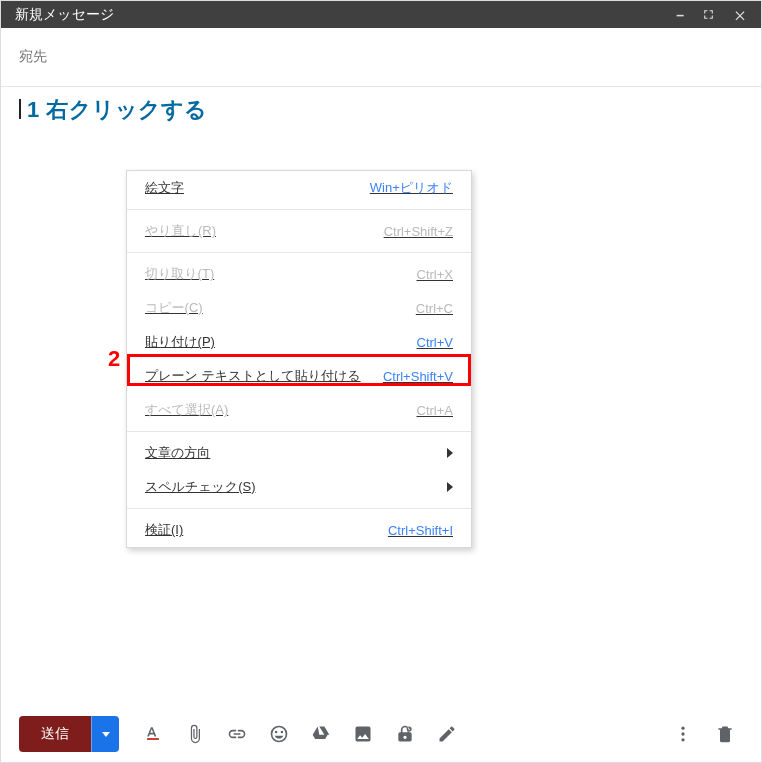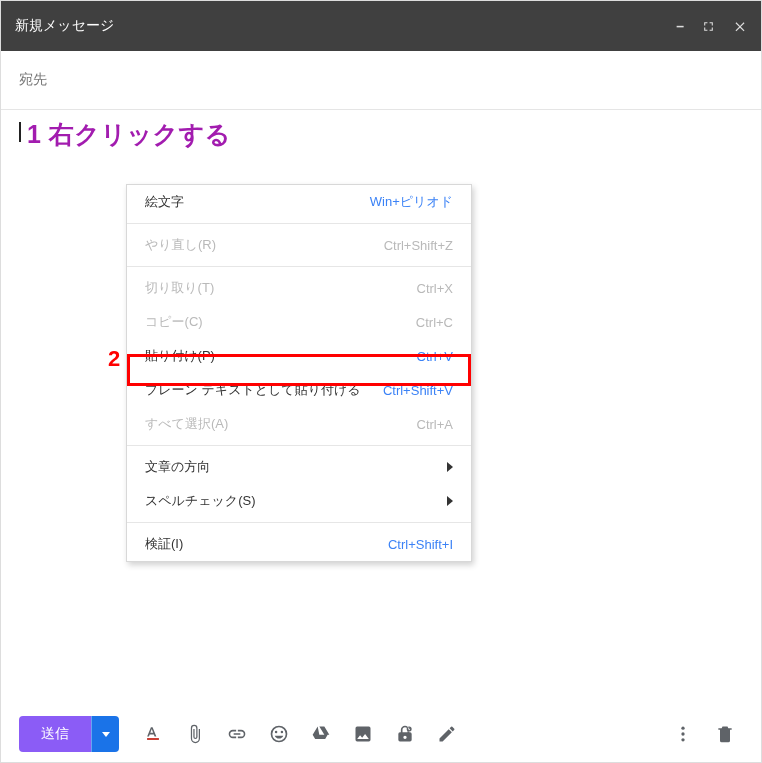--- a/index.html
+++ b/index.html
@@ -14,21 +14,21 @@
     .compose-window {
       width: 762px;
       height: 763px;
       display: flex;
       flex-direction: column;
       border: 1px solid #ddd;
     }
     .titlebar {
       background: #404040;
       color: #fff;
-      height: 50px;
+      height: 27px;
       display: flex;
       align-items: center;
       padding: 0 14px;
       font-size: 14px;
     }
     .titlebar-title { flex: 1; }
     .titlebar-actions { display: flex; gap: 18px; align-items: center; }
     .titlebar-actions span { cursor: pointer; font-size: 14px; color: #ddd; }
     .titlebar-actions .min { font-weight: bold; }
     .titlebar-actions .expand svg, .titlebar-actions .close svg { display:block; }
@@ -46,44 +46,45 @@
     }
     .cursor-bar {
       display:inline-block;
       width:2px; height:20px; background:#222;
       vertical-align: middle;
     }
     .annotation-1 {
       position: absolute;
       top: 8px;
       left: 26px;
-      color: #a21caf;
+      color: #0369a1;
       font-weight: bold;
-      font-size: 25px;
+      font-size: 22px;
       letter-spacing: 0.5px;
     }
     .annotation-2 {
       position: absolute;
       top: 346px;
       left: 108px;
       color: #ff0000;
       font-weight: bold;
       font-size: 22px;
     }
 
     .context-menu {
       position: absolute;
-      top: 184px;
+      top: 170px;
       left: 126px;
       width: 346px;
       background: #fff;
       border: 1px solid #d8d8d8;
       box-shadow: 2px 3px 6px rgba(0,0,0,0.18);
       font-size: 13px;
       color: #333;
+      text-decoration: underline;
     }
     .menu-item {
       display: flex;
       align-items: center;
       padding: 8px 18px;
       min-height: 30px;
     }
     .menu-item .label { flex: 1; }
     .menu-item .shortcut { color: #3b82f6; }
     .menu-item.disabled { color: #b9b9b9; }
@@ -115,21 +116,21 @@
       padding: 0 18px;
       gap: 6px;
     }
     .send-group {
       display: flex;
       align-items: stretch;
       height: 36px;
       margin-right: 10px;
     }
     .send-btn {
-      background: #8b5cf6;
+      background: #7f1d1d;
       color: #fff;
       border: none;
       padding: 0 22px;
       font-size: 14px;
       font-weight: 500;
       border-radius: 4px 0 0 4px;
       cursor: pointer;
       font-family: Liberation Mono, monospace;
     }
     .send-dd {

